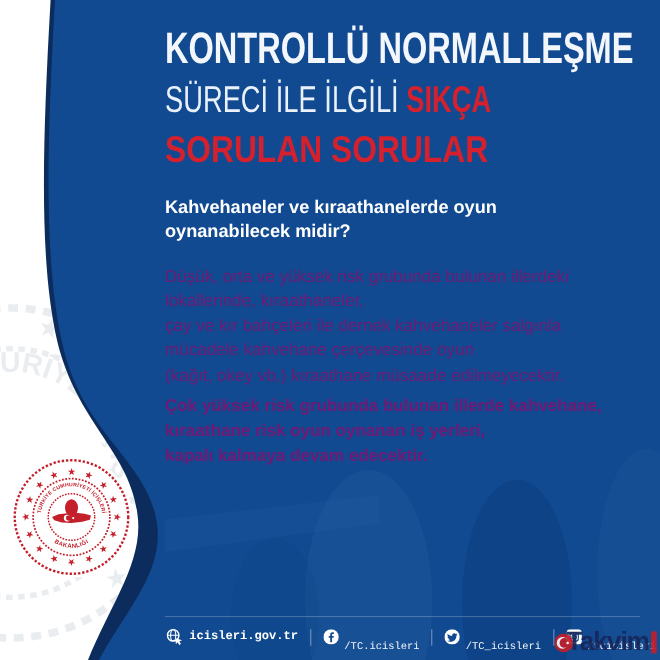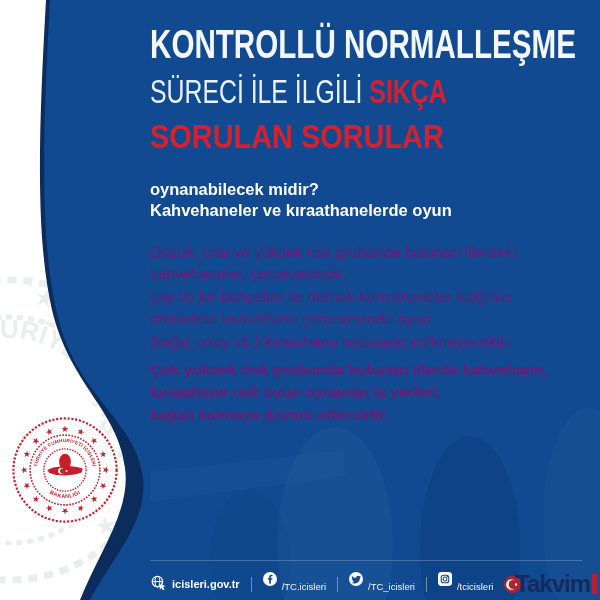--- a/index.html
+++ b/index.html
@@ -25,21 +25,21 @@
     font-size:16.5px;font-weight:bold;color:#ffffff;line-height:21px;}
   .answer{position:absolute;left:150px;width:440px;z-index:3;
     font-size:15.5px;color:#701a75;line-height:22.4px;}
   .a1{top:241px;}
   .a2{top:359px;font-weight:bold;}
 
   
   .footer-line{position:absolute;left:150px;top:560px;width:432px;height:1px;
     background:rgba(255,255,255,.22);z-index:3;}
   .footer{position:absolute;left:150px;top:566px;height:26px;z-index:3;
-    display:flex;align-items:flex-end;color:#fff;}
+    display:flex;align-items:center;color:#fff;font-family:Liberation Mono, monospace;}
   .f-item{display:flex;align-items:center;gap:5px;white-space:nowrap;}
   .f-gov{font-size:11px;font-weight:bold;}
   .f-handle{font-size:9.5px;opacity:.95;margin-top:16px;}
   .f-sep{width:1px;height:15px;background:rgba(255,255,255,.4);margin:0 11px;}
   .f-item svg{display:block;}
 
   
   .seal{position:absolute;left:8px;top:413px;width:114px;height:114px;z-index:2;}
 
   
@@ -177,27 +177,27 @@
     </g>
   </svg>
 
   <div class="title-block">
     <div class="t-line t1">KONTROLLÜ NORMALLEŞME</div>
     <div class="t-line t2"><span>SÜRECİ İLE İLGİLİ </span><span class="red">SIKÇA</span></div>
     <div class="t-line t3 red">SORULAN SORULAR</div>
   </div>
 
   <div class="question">
+    <div>Kahvehaneler ve kıraathanelerde oyun</div>
     <div>oynanabilecek midir?</div>
-    <div>Kahvehaneler ve kıraathanelerde oyun</div>
   </div>
 
   <div class="answer a1">
     <div>Düşük, orta ve yüksek risk grubunda bulunan illerdeki</div>
-    <div>kahvehaneler, çerçevesinde,</div>
+    <div>lokallerinde, kıraathaneler,</div>
     <div>çay ve kır bahçeleri ile dernek kahvehaneler salgınla</div>
     <div>mücadele kahvehane çerçevesinde oyun</div>
     <div>(kağıt, okey vb.) kıraathane müsaade edilmeyecektir.</div>
   </div>
 
   <div class="answer a2">
     <div>Çok yüksek risk grubunda bulunan illerde kahvehane,</div>
     <div>kıraathane risk oyun oynanan iş yerleri,</div>
     <div>kapalı kalmaya devam edecektir.</div>
   </div>

